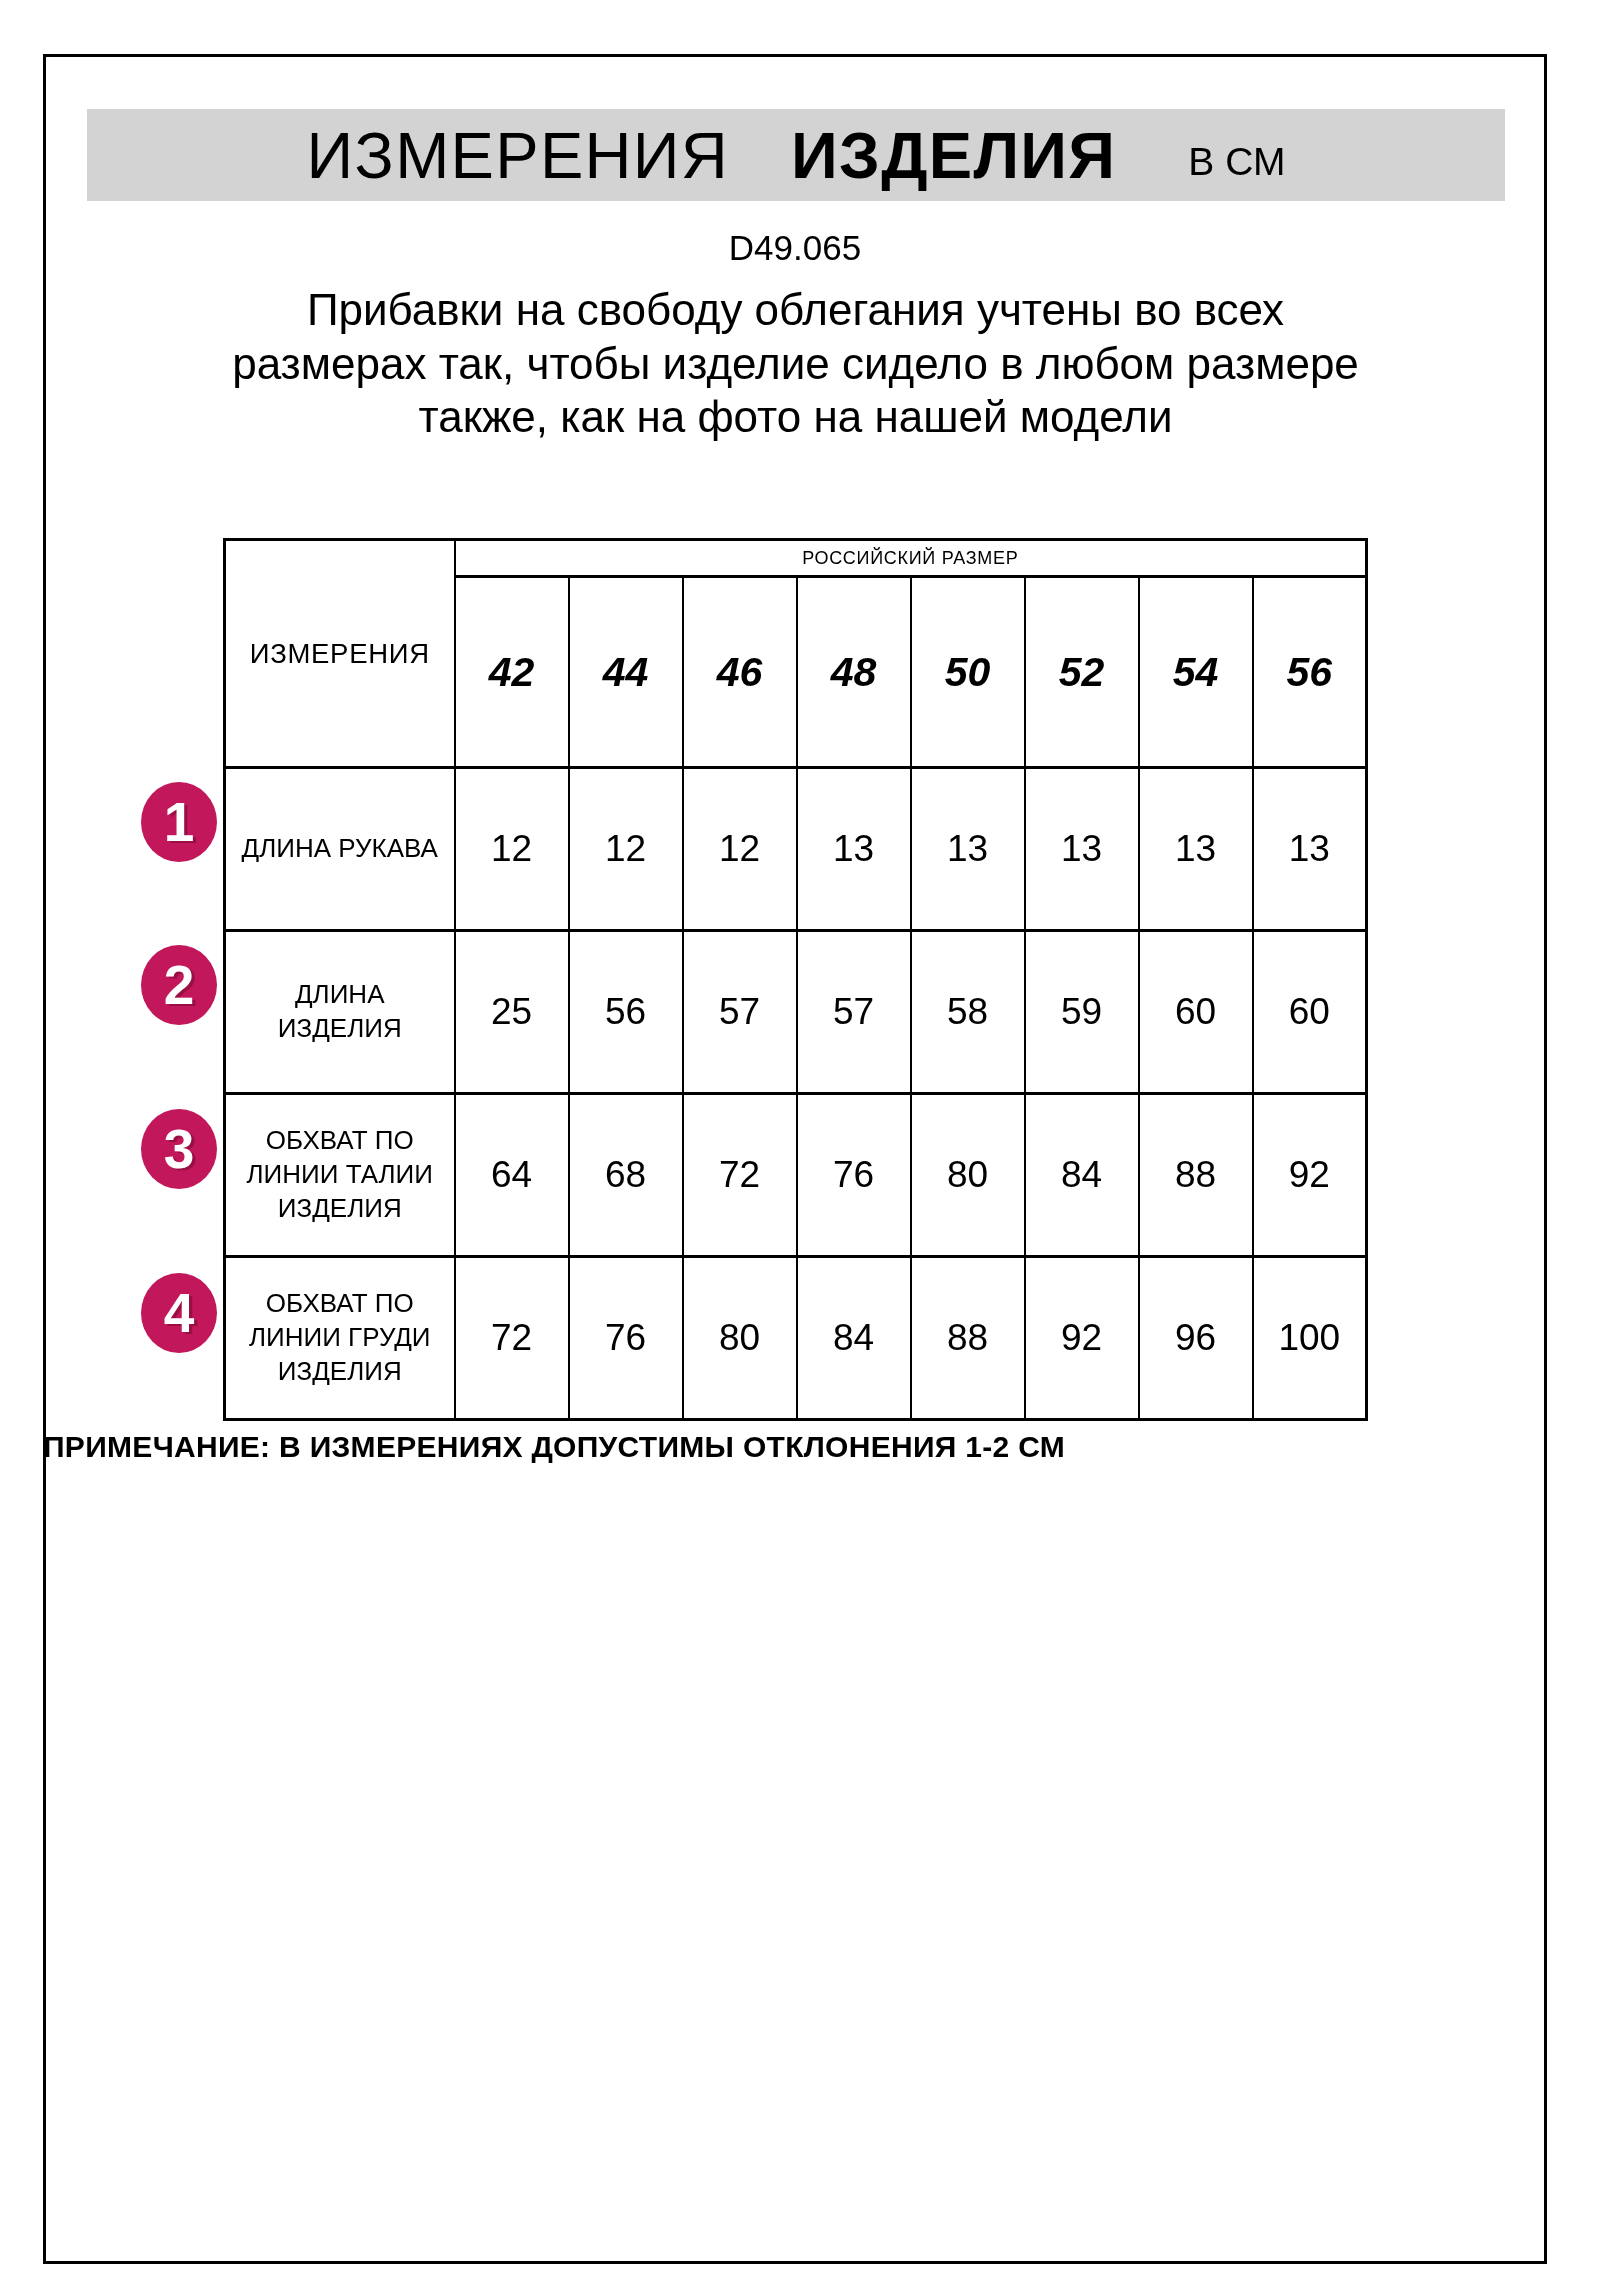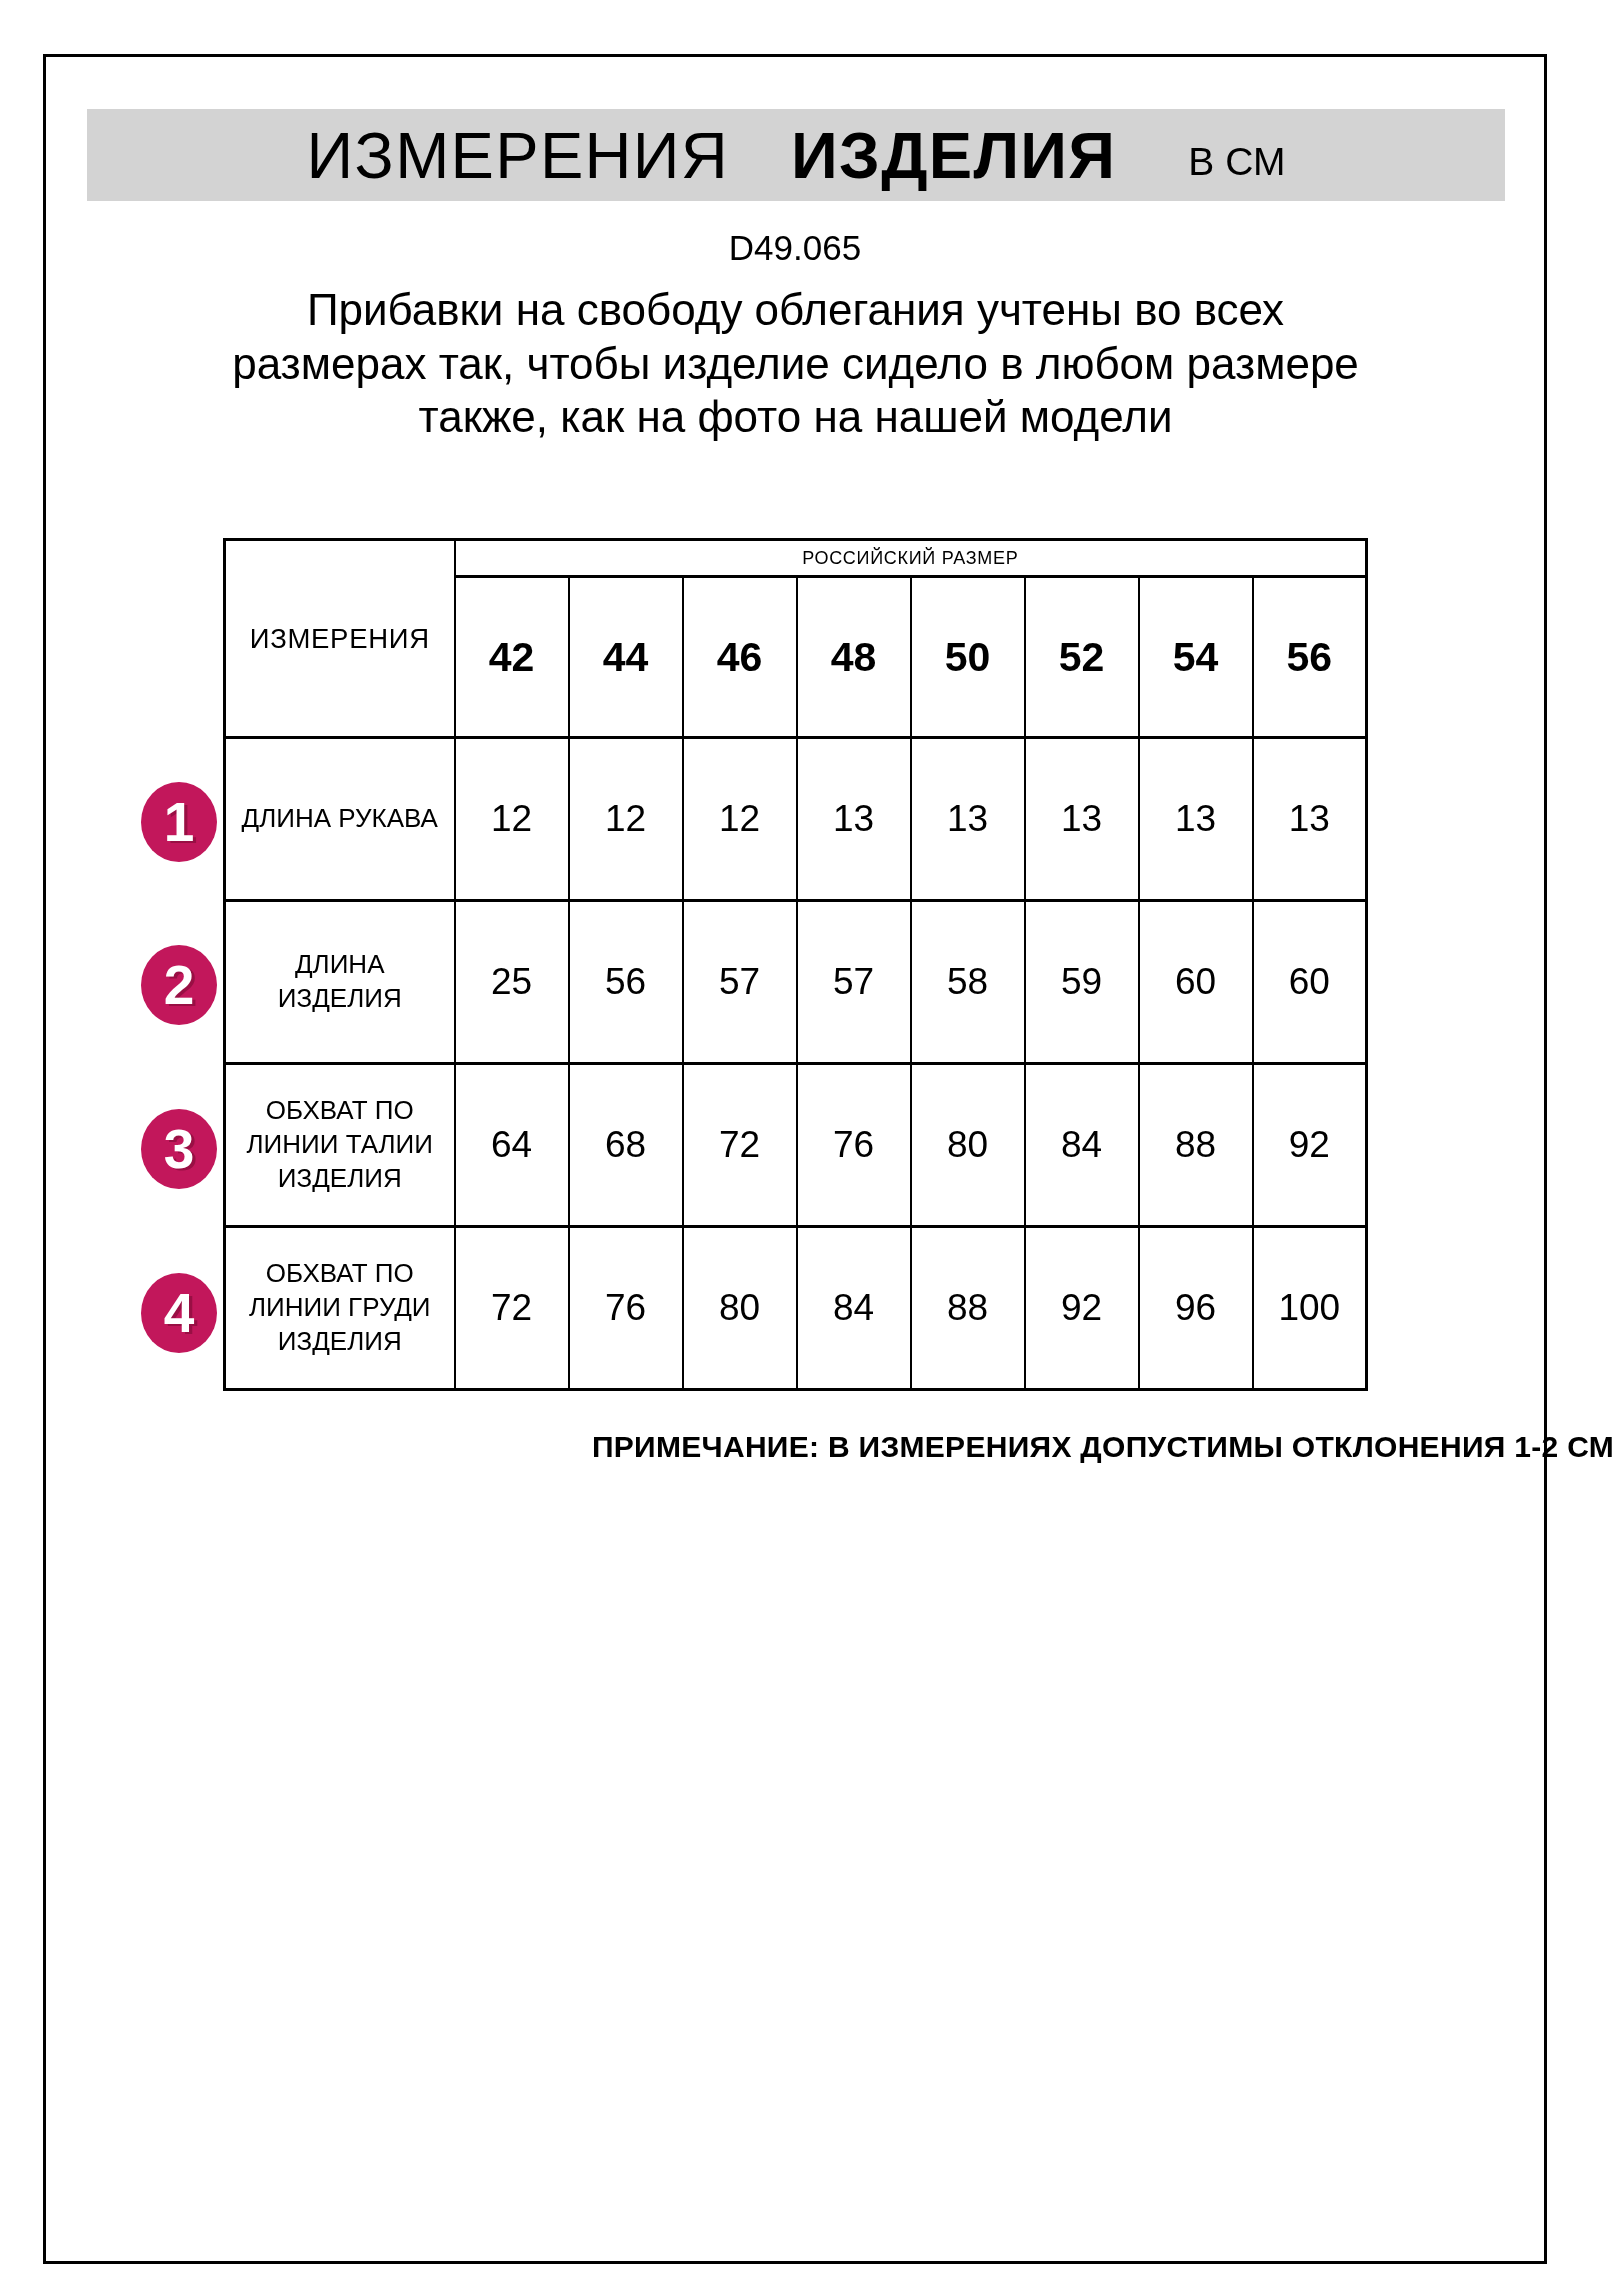--- a/index.html
+++ b/index.html
@@ -95,21 +95,21 @@
     border-left: 2px solid #000000;
     border-right: 2px solid #000000;
     border-top: 3.9px solid #000000;
     border-bottom: 3.9px solid #000000;
     text-align: center;
     vertical-align: middle;
     padding: 0;
     box-sizing: border-box;
   }
   tr.r-group  { height: 37px; }
-  tr.r-sizes  { height: 161px; }
+  tr.r-sizes  { height: 191px; font-style: italic; }
   tr.r-data   { height: 163px; margin-left: 28px; }
 
   td.corner {
     font-size: 27.5px;
     letter-spacing: 0.7px;
   }
   td.group {
     font-size: 18px;
     font-weight: 400;
     letter-spacing: 0.7px;
@@ -148,21 +148,21 @@
   .badge.b1 { top: 782px; }
   .badge.b2 { top: 945px; }
   .badge.b3 { top: 1109px; }
   .badge.b4 { top: 1273px; }
 
   .note {
     position: absolute;
     left: 43px;
     top: 1430px;
     width: 1571px;
-    text-align: right;
+    text-align: left;
     font-size: 30px;
     font-weight: 700;
     letter-spacing: 0.3px;
   }
 </style>
 </head>
 <body>
 
 <div class="frame"></div>
 

